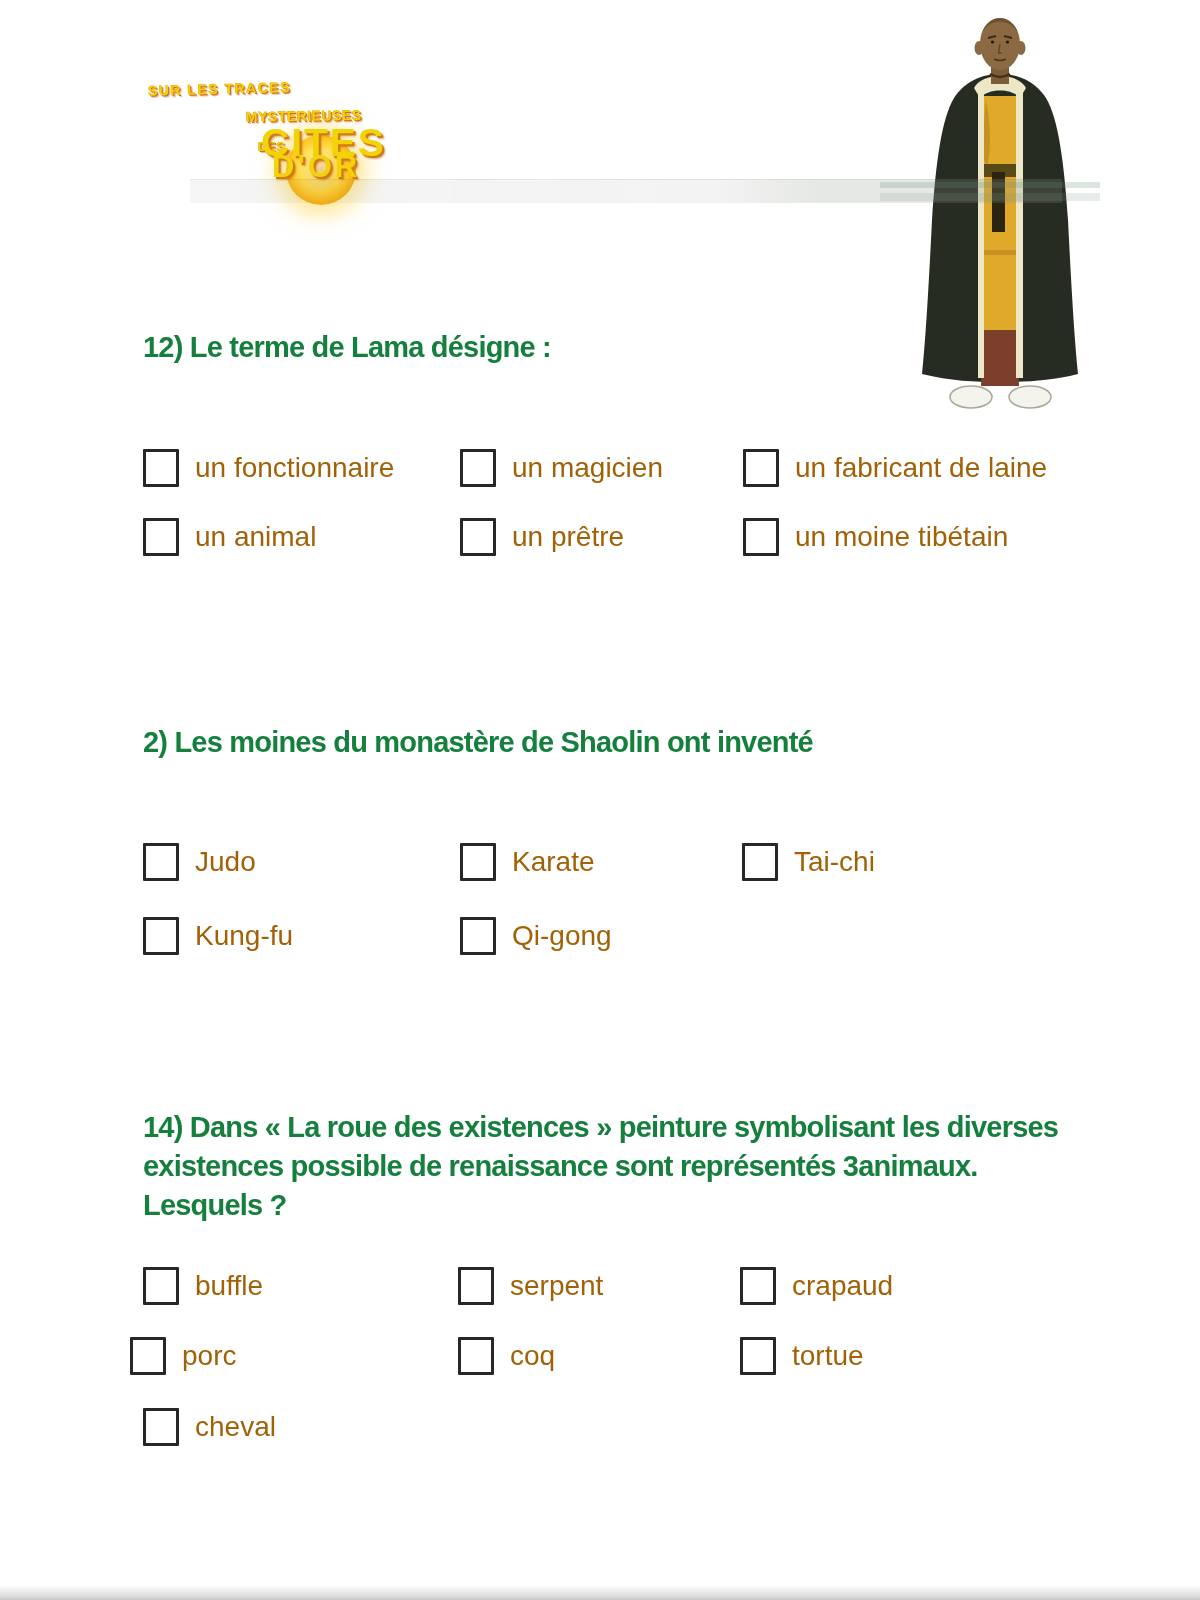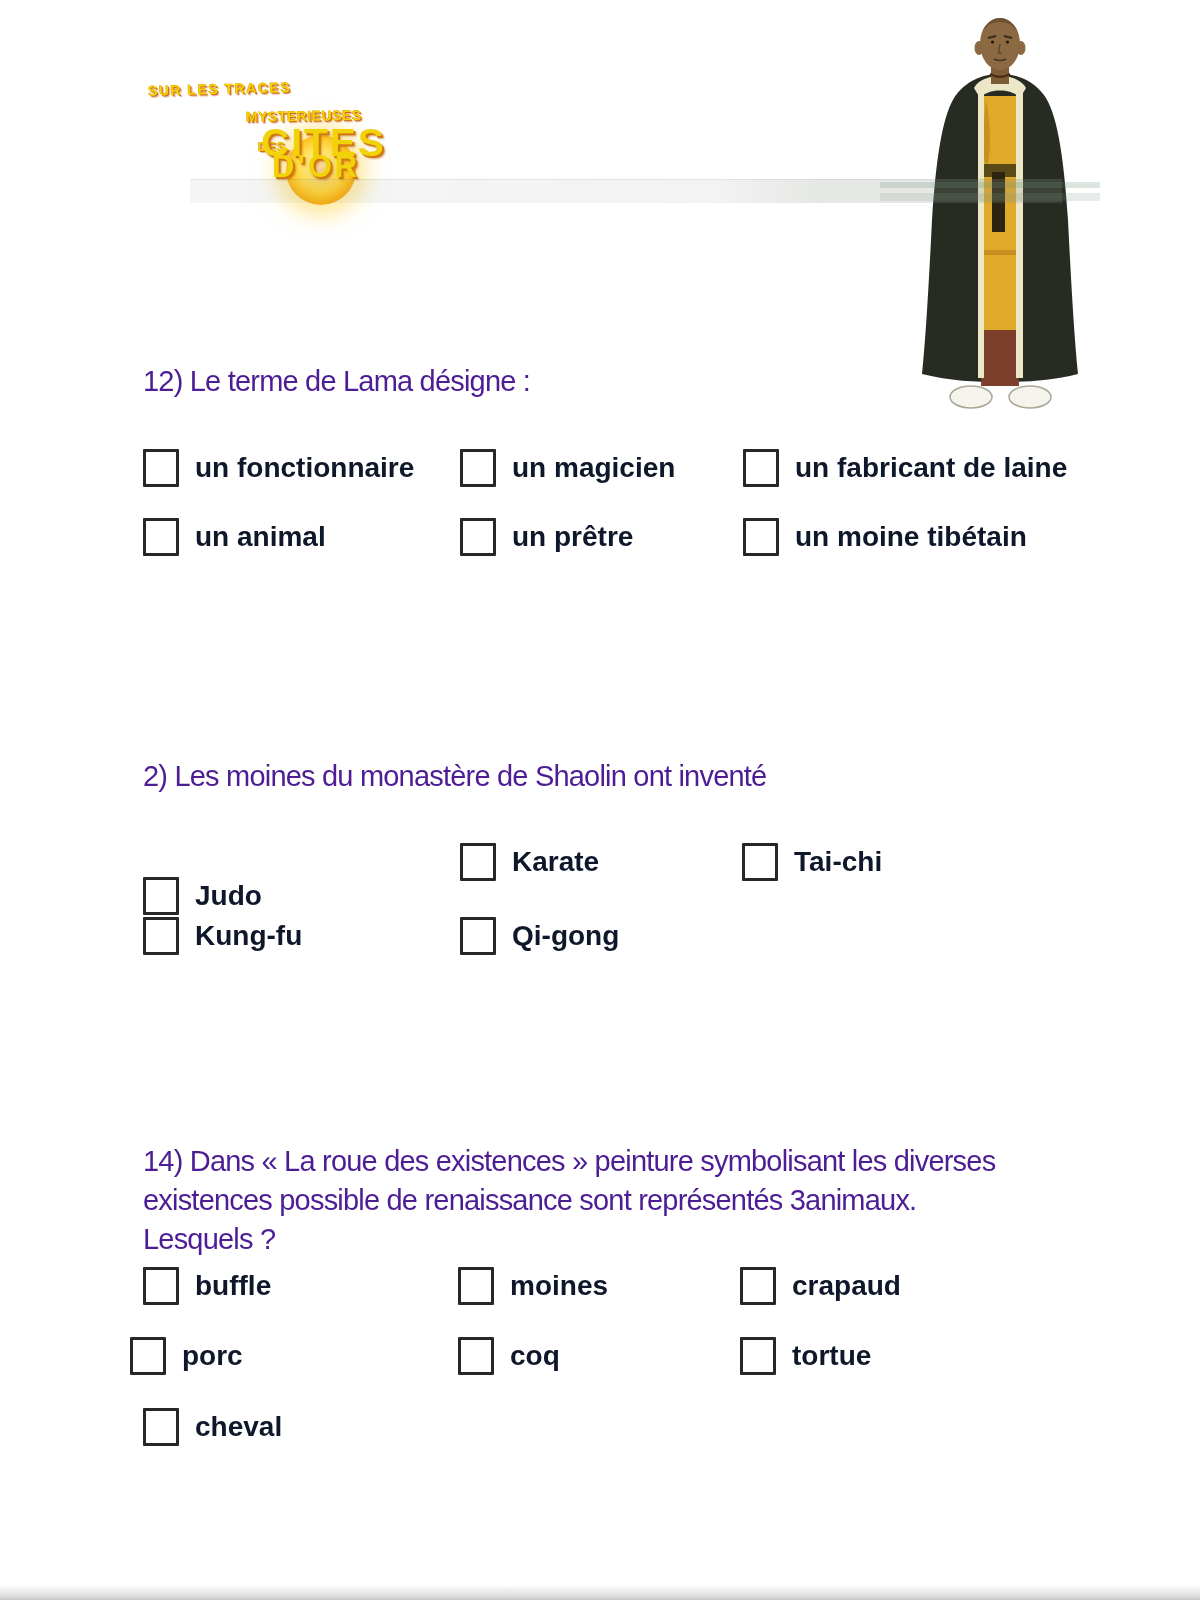--- a/index.html
+++ b/index.html
@@ -29,30 +29,30 @@
   .monk{position:absolute;left:880px;top:0px;width:220px;height:420px;}
 
   
   .scan-band{position:absolute;left:190px;top:179px;width:872px;height:23px;
     background:linear-gradient(to right, rgba(150,158,148,.10) 0%, rgba(150,158,148,.12) 60%, rgba(140,150,140,.22) 72%, rgba(140,150,140,.22) 100%);
     border-top:1px solid rgba(90,100,90,.10);}
   .bottom-shadow{position:absolute;left:0;bottom:0;width:100%;height:15px;
     background:linear-gradient(to bottom, rgba(120,120,126,0) 0%, rgba(120,120,126,.28) 80%, rgba(105,105,112,.38) 100%);}
 
   
-  .q-heading{position:absolute;left:143px;color:#4c1d95;font-weight:400;
-    font-size:29px;letter-spacing:-0.8px;line-height:39px;margin-top:34px;}
+  .q-heading{position:absolute;left:143px;color:#15803d;font-weight:700;
+    font-size:29px;letter-spacing:-0.8px;line-height:39px;}
   .q12-h{top:328px;}
   .q13-h{top:723px;width:820px;}
   .q14-h{top:1108px;width:980px;}
 
   .opt{position:absolute;display:flex;align-items:center;gap:16px;height:38px;}
   .cb{display:inline-block;box-sizing:border-box;width:36px;height:38px;
     border:3px solid #272727;background:#fff;border-radius:1px;flex:0 0 auto;}
-  .opt-label{font-size:28px;color:#0f172a;letter-spacing:0px;white-space:nowrap;line-height:38px;font-weight:bold;}
+  .opt-label{font-size:28px;color:#a16207;letter-spacing:0px;white-space:nowrap;line-height:38px;}
 </style>
 </head>
 <body>
 
 <div class="page">
 
   <div class="logo">
     <div class="sun"></div>
     <span class="l1">SUR LES TRACES</span>
     <span class="l2">DES</span>
@@ -125,21 +125,21 @@
     <span class="opt-label">un prêtre</span>
   </div>
   <div class="opt" style="left:743px;top:518px">
     <span class="cb"></span>
     <span class="opt-label">un moine tibétain</span>
   </div>
 
   <div class="q-heading q13-h">
     <div>2) Les moines du monastère de Shaolin ont inventé</div>
   </div>
-  <div class="opt" style="left:143px;top:877px">
+  <div class="opt" style="left:143px;top:843px">
     <span class="cb"></span>
     <span class="opt-label">Judo</span>
   </div>
   <div class="opt" style="left:460px;top:843px">
     <span class="cb"></span>
     <span class="opt-label">Karate</span>
   </div>
   <div class="opt" style="left:742px;top:843px">
     <span class="cb"></span>
     <span class="opt-label">Tai-chi</span>
@@ -157,21 +157,21 @@
     <div>14) Dans « La roue des existences » peinture symbolisant les diverses</div>
     <div>existences possible de renaissance sont représentés 3animaux.</div>
     <div>Lesquels ?</div>
   </div>
   <div class="opt" style="left:143px;top:1267px">
     <span class="cb"></span>
     <span class="opt-label">buffle</span>
   </div>
   <div class="opt" style="left:458px;top:1267px">
     <span class="cb"></span>
-    <span class="opt-label">moines</span>
+    <span class="opt-label">serpent</span>
   </div>
   <div class="opt" style="left:740px;top:1267px">
     <span class="cb"></span>
     <span class="opt-label">crapaud</span>
   </div>
   <div class="opt" style="left:130px;top:1337px">
     <span class="cb"></span>
     <span class="opt-label">porc</span>
   </div>
   <div class="opt" style="left:458px;top:1337px">

